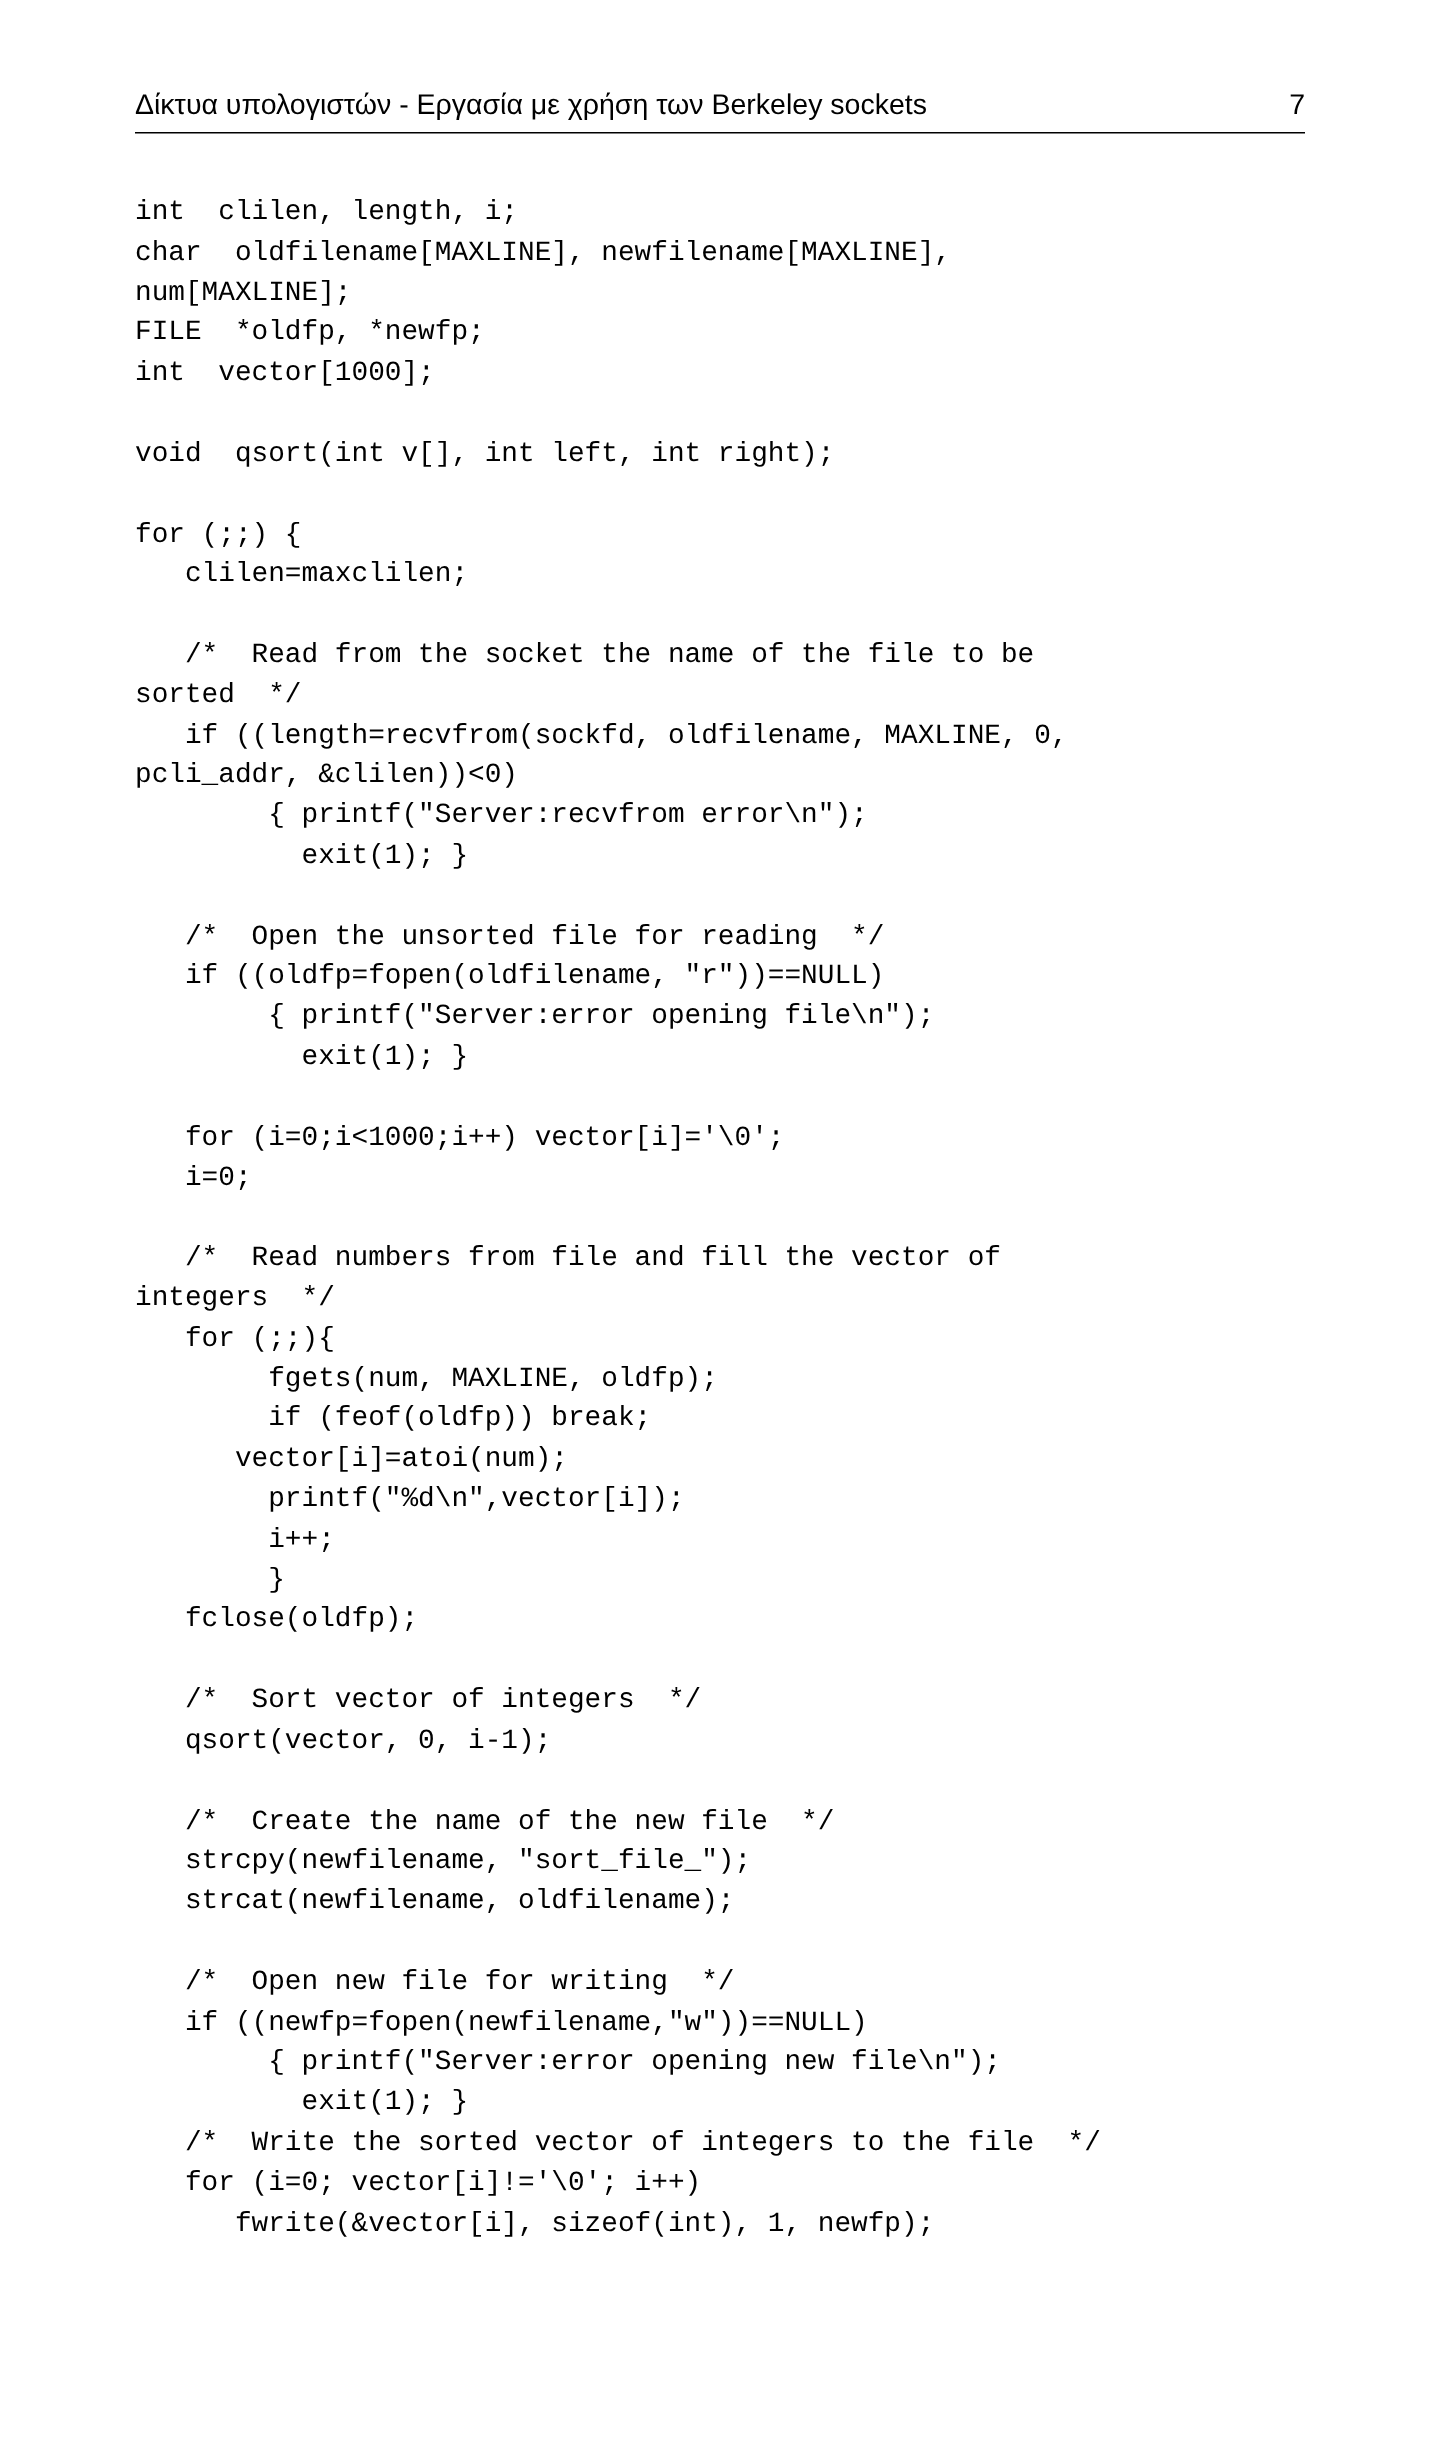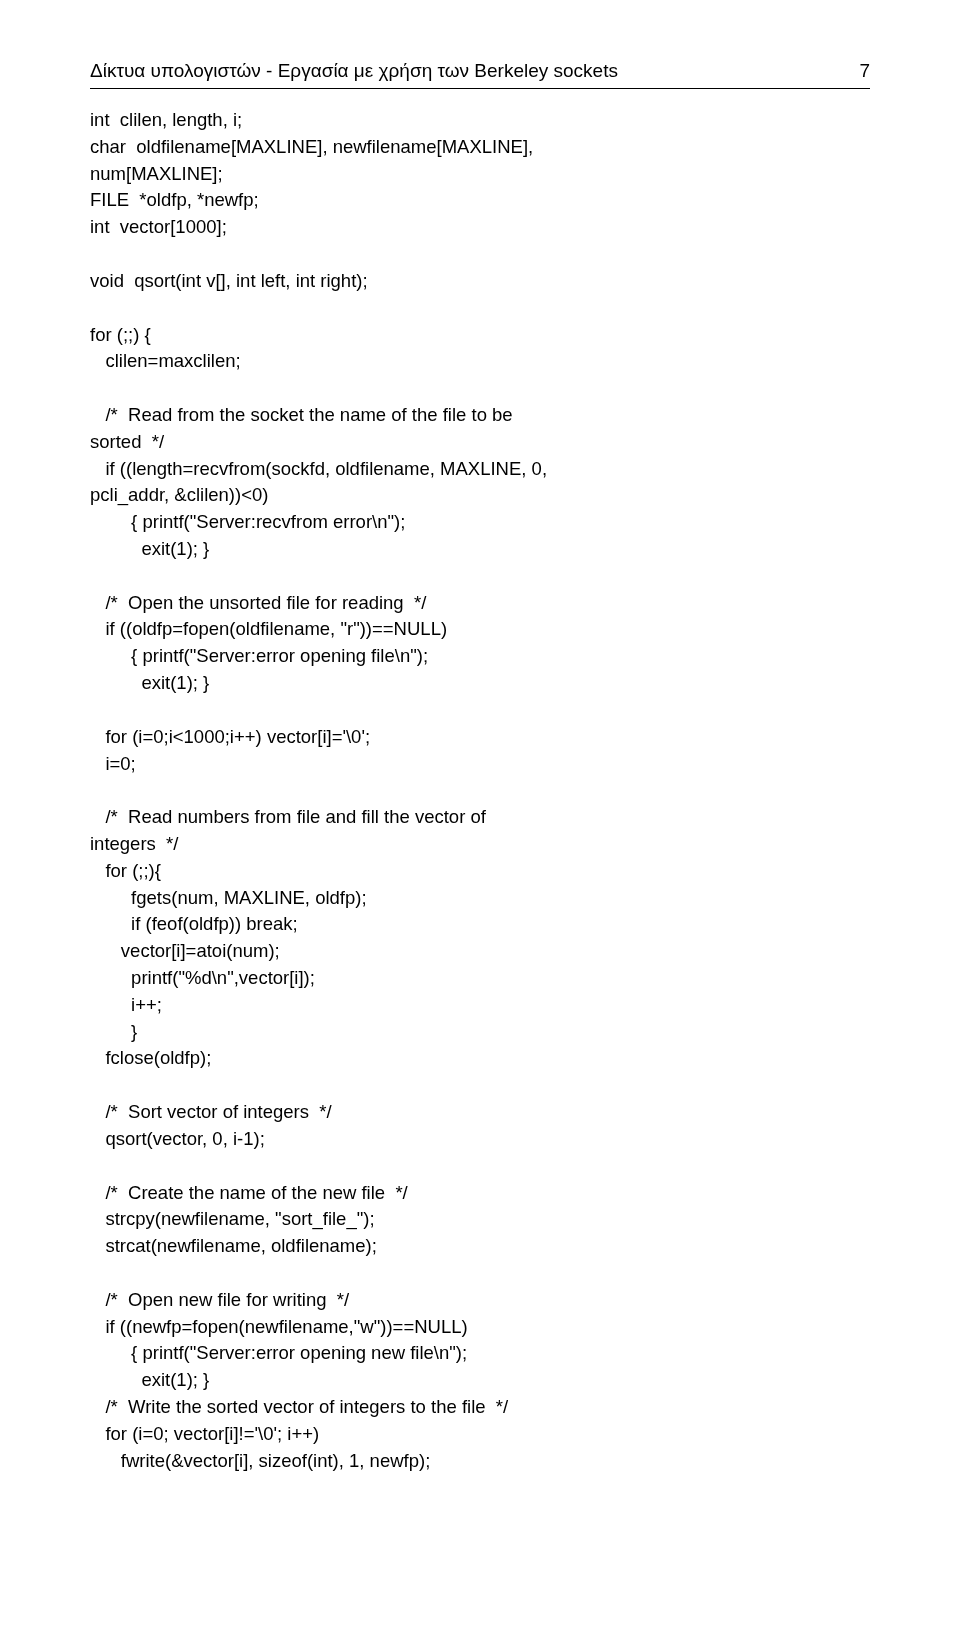--- a/index.html
+++ b/index.html
@@ -11,30 +11,30 @@
   }
   .page {
     padding: 60px 90px 60px 90px;
   }
   .header-row {
     display: flex;
     justify-content: space-between;
     align-items: baseline;
     border-bottom: 1px solid #000;
     padding-bottom: 6px;
-    margin-bottom: 18px;
+    margin-bottom: 40px;
   }
   .header-title {
     font-size: 19px;
   }
   .header-page {
     font-size: 19px;
   }
   .code {
-    font-family: Liberation Sans, sans-serif;
+    font-family: Liberation Mono, monospace;
     font-size: 18.5px;
     white-space: pre;
     line-height: 1.45;
   }
 </style>
 </head>
 <body>
 
 <div class="page">
   <div class="header-row">

